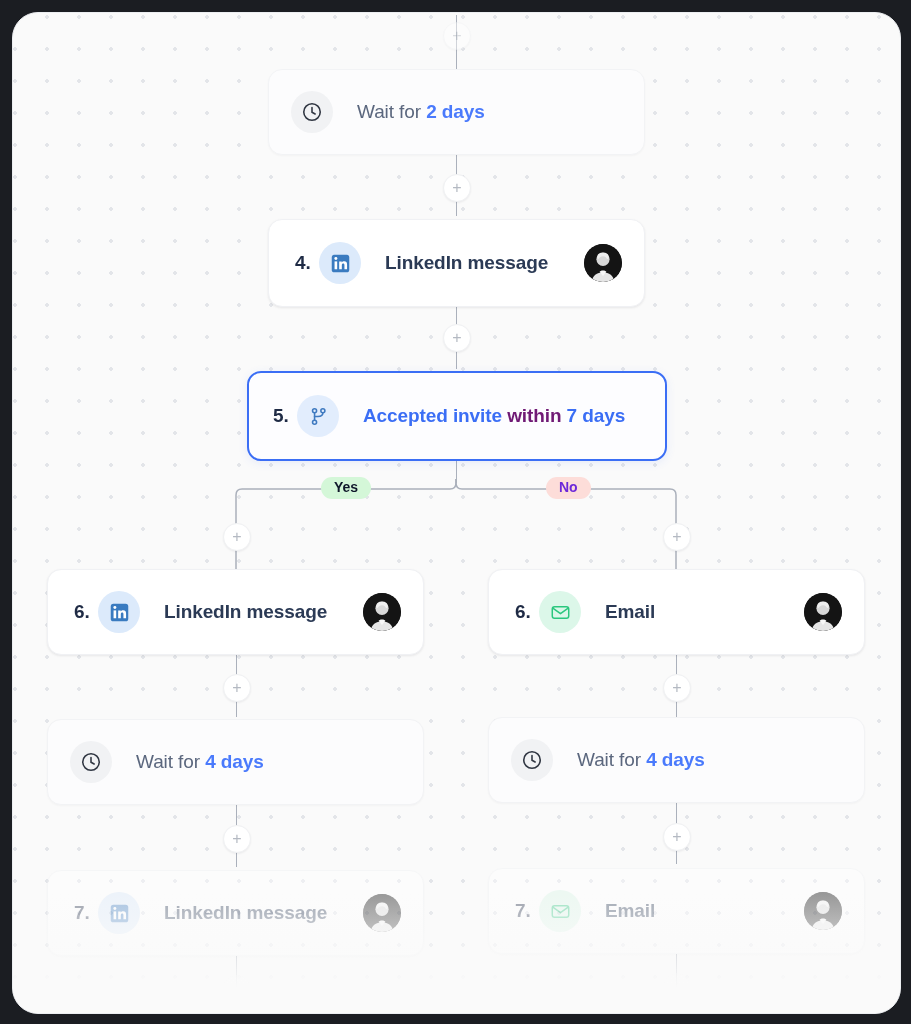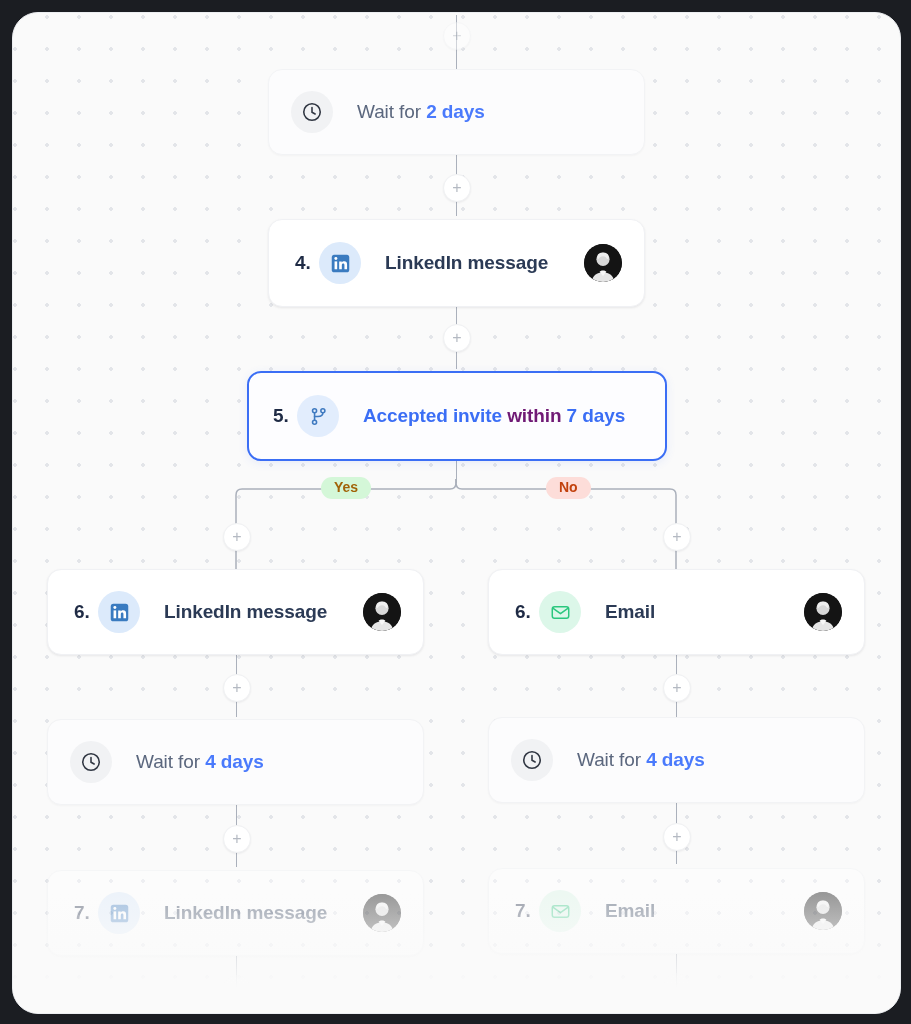--- a/index.html
+++ b/index.html
@@ -82,22 +82,22 @@
     width:38px;height:38px;border-radius:50%;overflow:hidden;
     background:#1a1a1a;flex:none;
   }
   .avatar svg{display:block;}
 
   
   .pill{
     position:absolute;padding:3px 13px 4px;border-radius:11px;
     font-size:14px;font-weight:700;line-height:15px;
   }
-  .pill.yes{background:#d4f7d8;color:#a16207;}
-  .pill.no{background:#fdddd9;color:#c2410c;}
+  .pill.yes{background:#d4f7d8;color:#0f172a;}
+  .pill.no{background:#fdddd9;color:#6d28d9;}
 
   .faded{opacity:.42;}
   .faded2{opacity:.34;}
   .fadetop{opacity:.45;}
   #bottomfade{
     position:absolute;left:0;right:0;bottom:0;height:120px;
     background:linear-gradient(to bottom,rgba(250,250,250,0),#fafafa 78%);
     pointer-events:none;
   }
 </style>

